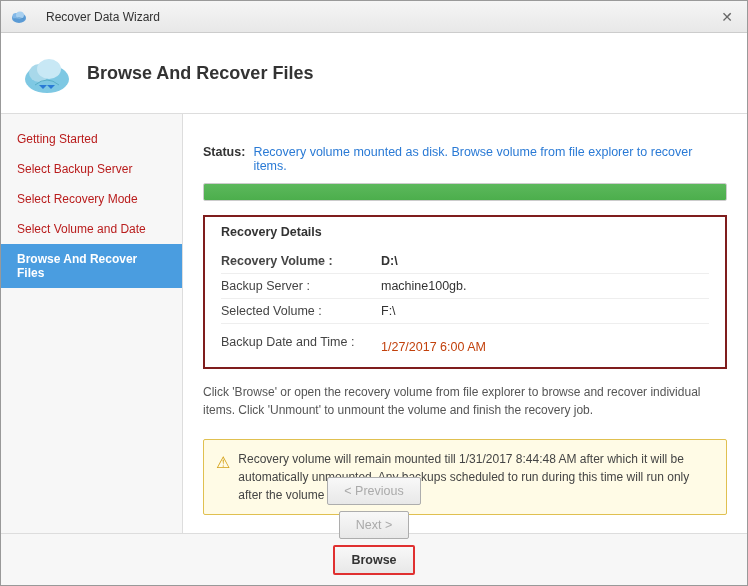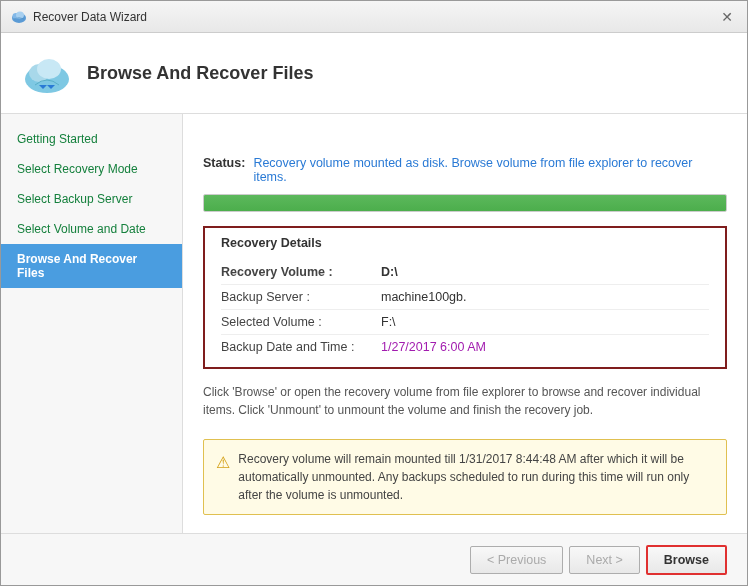--- a/index.html
+++ b/index.html
@@ -1,47 +1,47 @@
 <!DOCTYPE html>
 <html><head>
   <meta charset="utf-8">
   <style>
     * { box-sizing: border-box; margin: 0; padding: 0; }
     body { font-family: 'Segoe UI', Tahoma, Geneva, Verdana, sans-serif; font-size: 13px; background: #f0f0f0; display: flex; justify-content: center; align-items: center; min-height: 100vh; }
     .window { width: 748px; height: 586px; background: #fff; border: 1px solid #999; box-shadow: 2px 2px 8px rgba(0,0,0,0.3); display: flex; flex-direction: column; }
     .title-bar { background: linear-gradient(to bottom, #f5f5f5, #e8e8e8); border-bottom: 1px solid #ccc; padding: 6px 10px; display: flex; align-items: center; justify-content: space-between; height: 32px; }
     .title-bar-left { display: flex; align-items: center; gap: 6px; }
     .title-bar-icon { width: 16px; height: 16px; }
-    .title-bar-title { font-size: 12px; color: #333; }
+    .title-bar-title { font-size: 12px; color: #333; margin-left: 13px; }
     .title-bar-close { width: 20px; height: 20px; display: flex; align-items: center; justify-content: center; cursor: pointer; font-size: 14px; color: #666; border: none; background: none; }
     .header { background: #fff; border-bottom: 1px solid #ddd; padding: 14px 20px; display: flex; align-items: center; gap: 14px; min-height: 72px; }
     .header-title { font-size: 18px; font-weight: bold; color: #333; }
     .body { display: flex; flex: 1; overflow: hidden; }
     .sidebar { width: 182px; background: #f7f7f7; border-right: 1px solid #ddd; padding: 10px 0; }
-    .sidebar-item { padding: 8px 16px; font-size: 12px; color: #15803d; cursor: pointer; }
+    .sidebar-item { padding: 8px 16px; font-size: 12px; color: #b91c1c; cursor: pointer; }
     .sidebar-item.active { background: #4a9de0; color: #fff; font-weight: 600; }
     .main { flex: 1; padding: 18px 20px; display: flex; flex-direction: column; overflow: auto; justify-content: flex-end; }
     .status-bar { display: flex; align-items: flex-start; gap: 8px; margin-bottom: 10px; font-size: 12.5px; }
     .status-label { font-weight: bold; color: #333; white-space: nowrap; }
     .status-text { color: #2a7ad5; }
     .progress-bar-wrapper { height: 18px; background: #e0e0e0; border: 1px solid #ccc; border-radius: 2px; margin-bottom: 14px; overflow: hidden; }
     .progress-bar-fill { height: 100%; background: linear-gradient(to bottom, #5cb85c, #4cae4c); width: 100%; }
     .recovery-details-box { border: 2px solid #7f1d1d; background: #fff; padding: 8px 16px; margin-bottom: 14px; }
     .recovery-details-title { font-weight: bold; font-size: 12.5px; margin-bottom: 10px; color: #333; }
     .detail-row { display: flex; align-items: center; padding: 5px 0; border-bottom: 1px solid #eee; }
     .detail-row:last-child { border-bottom: none; }
     .detail-label { width: 160px; font-size: 12.5px; color: #444; }
     .detail-label.bold { font-weight: bold; }
     .detail-value { font-size: 12.5px; color: #333; }
     .detail-value.bold { font-weight: bold; }
-    .detail-value.blue { color: #a21caf; }
+    .detail-value.blue { color: #c2410c; margin-top: 11px; }
     .info-text { font-size: 12px; color: #555; margin-bottom: 20px; line-height: 1.5; }
     .warning-box { display: flex; align-items: flex-start; gap: 8px; background: #fffbe6; border: 1px solid #e0c050; padding: 10px 12px; font-size: 12px; color: #444; line-height: 1.5; border-radius: 2px; }
     .warning-icon { font-size: 16px; color: #d4a017; flex-shrink: 0; margin-top: 1px; }
-    .footer { border-top: 1px solid #ddd; padding: 10px 20px; display: flex; justify-content: flex-end; align-items: center; gap: 6px; background: #f7f7f7; height: 52px; }
+    .footer { border-top: 1px solid #ddd; padding: 10px 20px; display: flex; justify-content: flex-end; align-items: center; gap: 6px; background: #f7f7f7; height: 52px; flex-direction: column; }
     .btn { padding: 6px 16px; font-size: 12.5px; border: 1px solid #adadad; background: linear-gradient(to bottom, #f8f8f8, #e8e8e8); cursor: pointer; border-radius: 2px; color: #333; min-width: 70px; }
     .btn:disabled { color: #aaa; cursor: default; }
     .btn-browse { border: 2px solid #e03030; background: linear-gradient(to bottom, #f8f8f8, #e8e8e8); font-weight: 700; }
     .btn-unmount { background: linear-gradient(to bottom, #f8f8f8, #e8e8e8); }
     
     .cloud-icon-wrap { position: relative; width: 52px; height: 52px; }
   </style>
 </head>
 <body>
 
@@ -72,22 +72,22 @@
         <path d="M30 42 L34 38 L26 38 Z" fill="#2a7ad5"></path>
       </svg>
     </div>
     <h1 class="header-title">Browse And Recover Files</h1>
   </div>
 
   <div class="body">
 
     <div class="sidebar">
       <div class="sidebar-item">Getting Started</div>
+      <div class="sidebar-item">Select Backup Server</div>
       <div class="sidebar-item">Select Recovery Mode</div>
-      <div class="sidebar-item">Select Backup Server</div>
       <div class="sidebar-item">Select Volume and Date</div>
       <div class="sidebar-item active">Browse And Recover Files</div>
     </div>
 
     <div class="main">
 
       <div class="status-bar">
         <span class="status-label">Status:</span>
         <span class="status-text">Recovery volume mounted as disk. Browse volume from file explorer to recover items.</span>
       </div>

